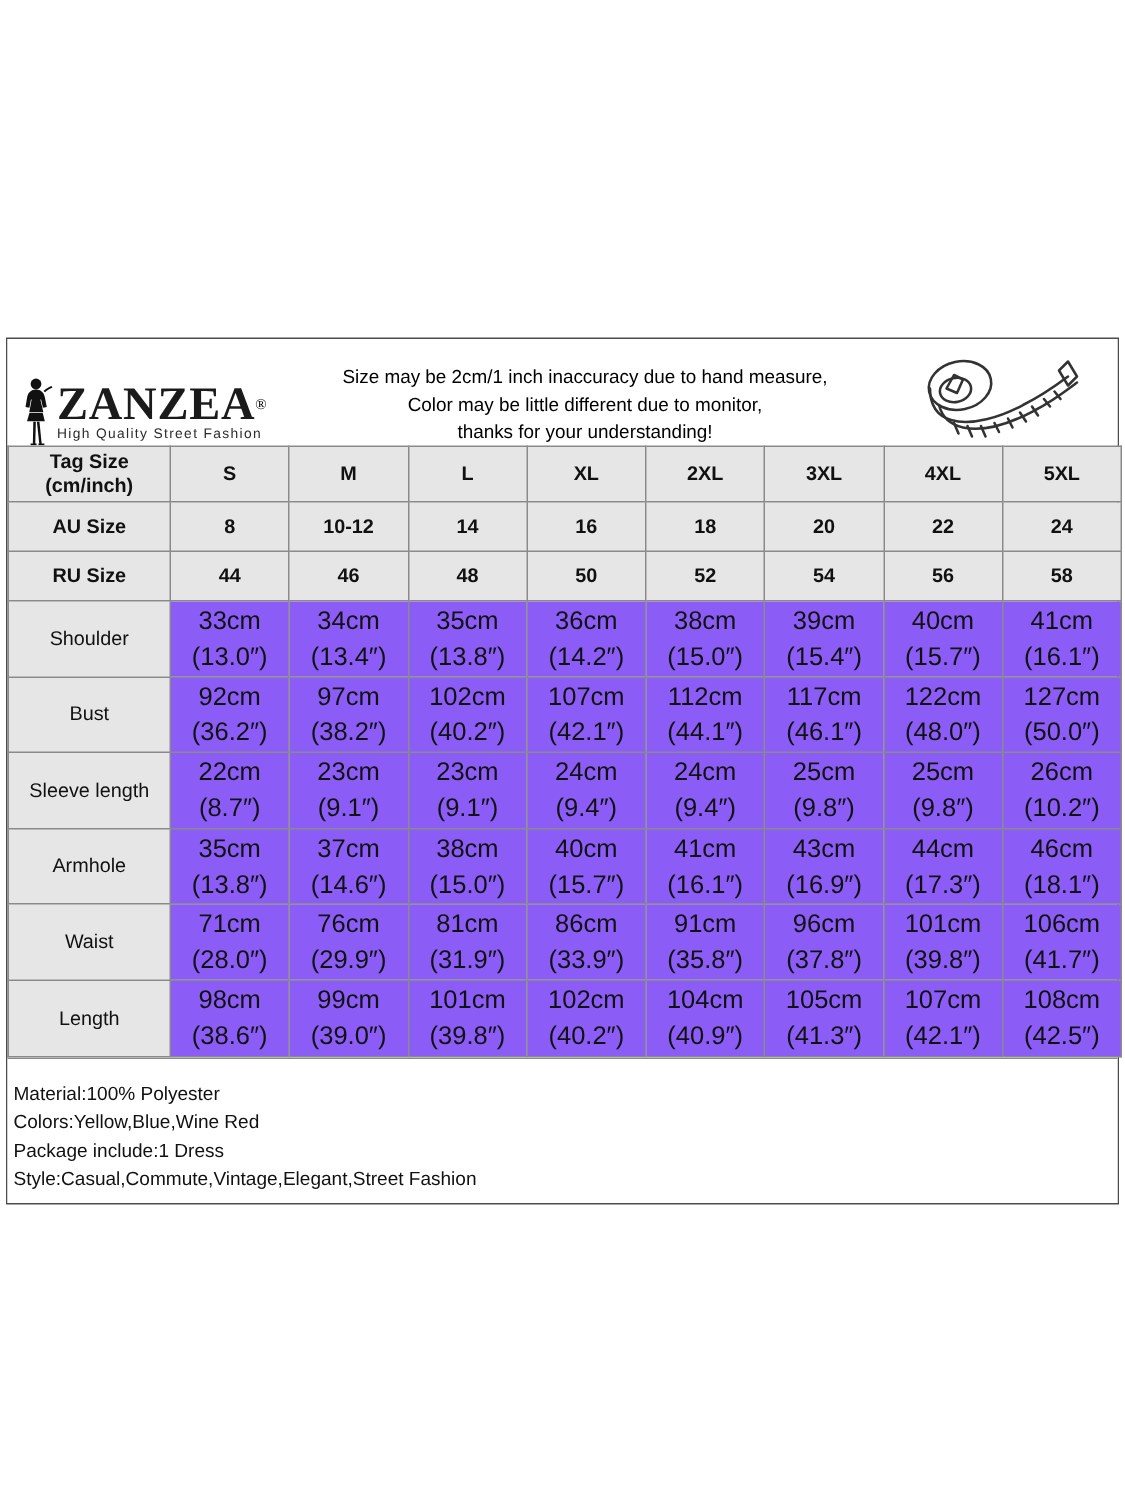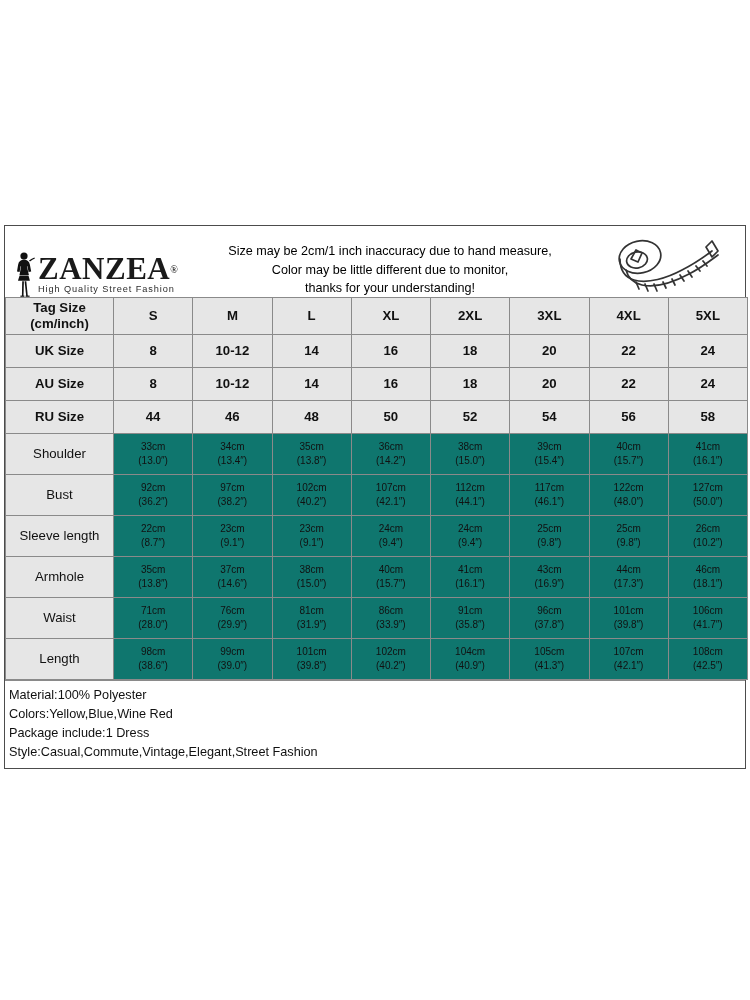--- a/index.html
+++ b/index.html
@@ -113,39 +113,39 @@
     background: #e6e6e6;
     font-weight: 700;
     font-size: 13.2px;
     height: 30px;
     line-height: 1.18;
   }
   tr.tag-row td { height: 34px; }
 
   
   tr.meas-row td {
-    background: #0f766e;
-    font-size: 10px;
+    background: #8b5cf6;
+    font-size: 17px;
     height: 38px;
     line-height: 1.4;
   }
   tr.meas-row td.rowlabel {
     background: #e6e6e6;
     font-weight: 400;
     font-size: 13.2px;
   }
   tr.size-row td.rowlabel { font-weight: 700; }
 
   .cm { display: block; }
   .inch { display: block; }
 
   
   .footer {
     border-top: 1px solid #8a8a8a;
-    padding: 5px 4px 6px 4px;
+    padding: 14px 4px 6px 4px;
     background: #ffffff;
   }
   .footer div {
     font-size: 12.7px;
     color: #111111;
     line-height: 1.50;
     white-space: nowrap;
   }
 </style>
 </head>
@@ -231,31 +231,20 @@
         <td>M</td>
         <td>L</td>
         <td>XL</td>
         <td>2XL</td>
         <td>3XL</td>
         <td>4XL</td>
         <td>5XL</td>
       </tr>
 
 
-      <tr class="size-row">
-        <td class="rowlabel">UK Size</td>
-        <td>8</td>
-        <td>10-12</td>
-        <td>14</td>
-        <td>16</td>
-        <td>18</td>
-        <td>20</td>
-        <td>22</td>
-        <td>24</td>
-      </tr>
 
       <tr class="size-row">
         <td class="rowlabel">AU Size</td>
         <td>8</td>
         <td>10-12</td>
         <td>14</td>
         <td>16</td>
         <td>18</td>
         <td>20</td>
         <td>22</td>

